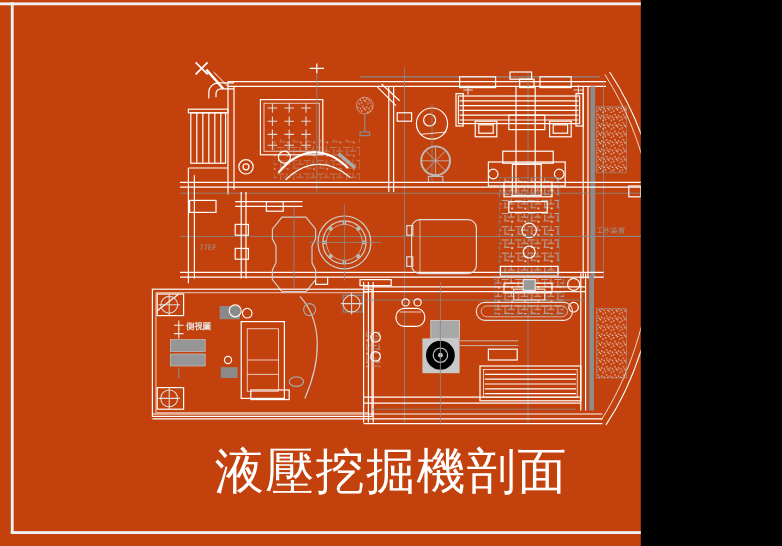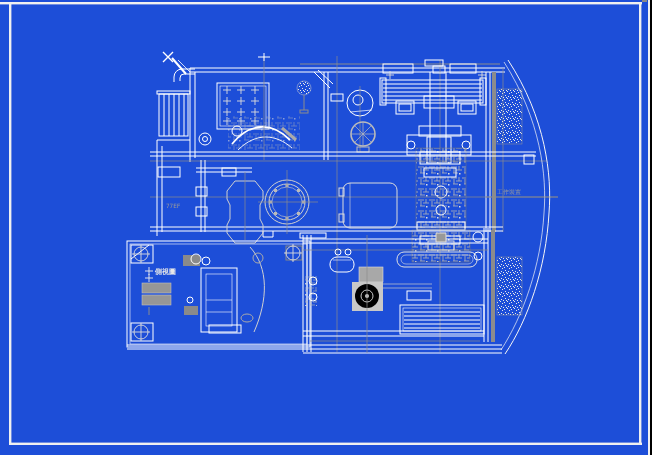--- a/index.html
+++ b/index.html
@@ -1,16 +1,16 @@
 <!DOCTYPE html>
 <html><head>
 <meta charset="utf-8">
 <style>
   html,body{margin:0;padding:0;background:#000;}
-  .stage{position:relative;width:650px;height:455px;background:#1d4ed8;overflow:hidden;
+  .stage{position:relative;width:534px;height:455px;background:#c2410c;overflow:hidden;
          font-family:"DejaVu Sans",sans-serif;}
   .stage svg{position:absolute;left:0;top:0;}
   .title{position:absolute;left:150px;top:366px;width:352px;text-align:center;
          color:#fff;font-family:"DejaVu Serif","Liberation Serif",serif;
          font-size:41px;font-weight:400;letter-spacing:1px;white-space:nowrap;}
 </style>
 </head>
 <body>
 
 <div class="stage">
@@ -317,13 +317,14 @@
     <path d="M367,235 V353" stroke="#8c8c8c" stroke-width="0.7"></path>
 
     <path d="M486,197 H558" stroke="#8c8c8c" stroke-width="0.7"></path>
   </g>
 
   <text x="497" y="194" font-size="6" fill="#9a9a9a" font-family="DejaVu Sans, sans-serif">工作裝置</text>
   <text x="166" y="208" font-size="6" fill="#9a9a9a" font-family="DejaVu Sans Mono, monospace">77EF</text>
   <text x="155" y="274" font-size="7" font-weight="bold" fill="#e8e8e8" font-family="DejaVu Sans, sans-serif">側視圖</text>
 </svg>
 
+<div class="title">液壓挖掘機剖面</div>
 </div>
 
 </body></html>

